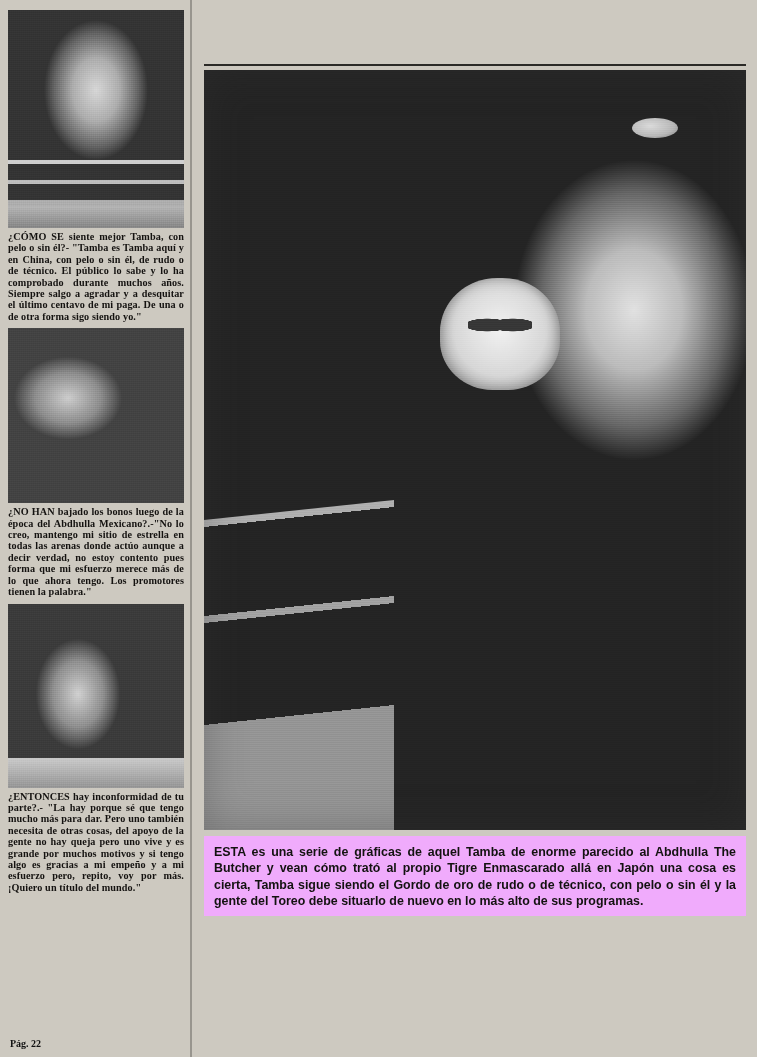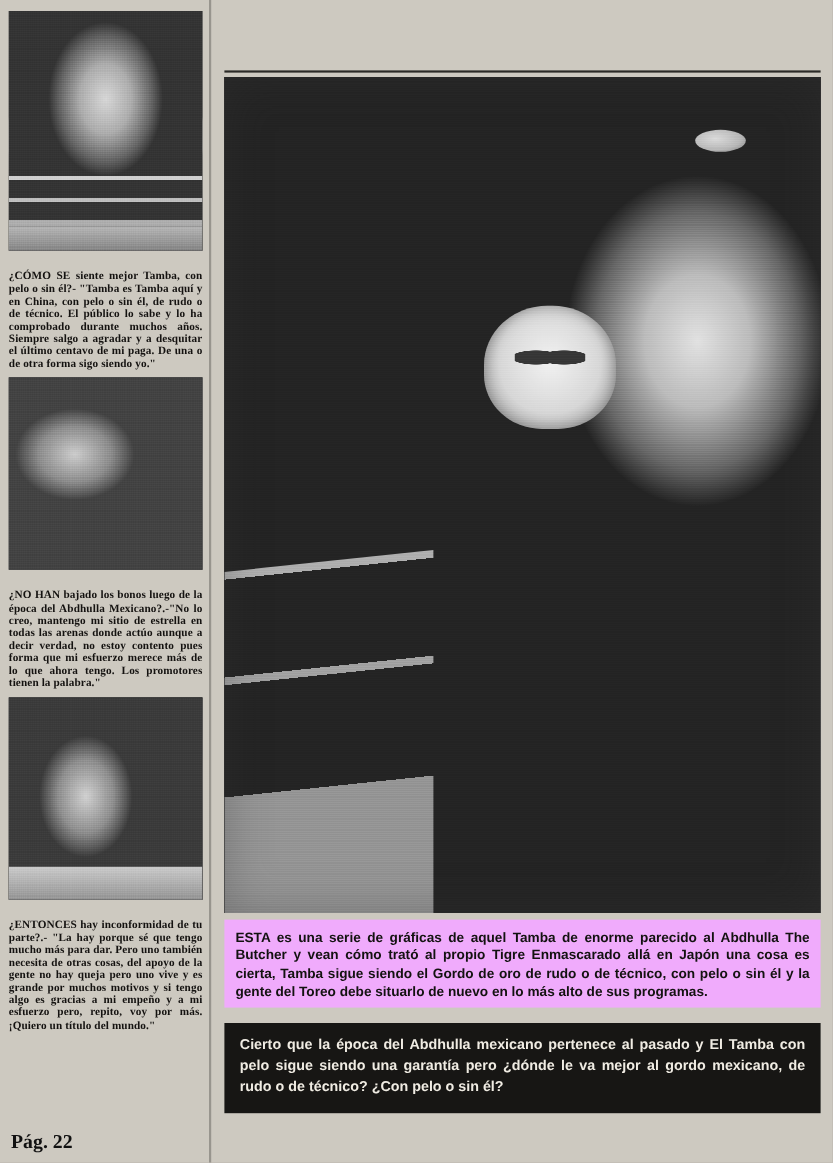--- a/index.html
+++ b/index.html
@@ -32,24 +32,24 @@
       linear-gradient(160deg,#6a645b 0%,#413e39 40%,#726c62 70%,#2b2926 100%);}
 
   .p3{margin-top:6px;width:176px;height:184px;
     background:
       radial-gradient(ellipse 46px 60px at 70px 90px, #d2ccc0 0%, #958d80 55%, #423e38 92%),
       radial-gradient(ellipse 40px 50px at 128px 60px, #bdb6a9 0%, #7e776c 60%, #35322d 95%),
       linear-gradient(20deg,#5d584f 0%,#36332f 45%,#807a6f 72%,#24221f 100%);}
   .p3 .mat{position:absolute;left:0;right:0;bottom:0;height:30px;background:linear-gradient(180deg,#cdc6b8,#9a9488);}
 
   .cap{font-family:"Liberation Serif",serif;font-weight:bold;font-size:10.2px;line-height:11.4px;
-    color:#141210;text-align:justify;margin-top:18px;letter-spacing:.1px;}
+    color:#141210;text-align:justify;margin-top:3px;letter-spacing:.1px;}
 
   .pagenum{position:absolute;left:10px;bottom:8px;font-family:"Liberation Serif",serif;
-    font-weight:bold;font-size:18px;color:#111;}
+    font-weight:bold;font-size:10px;color:#111;}
 
   
   .vdiv{position:absolute;left:190px;top:0;width:2px;height:1057px;background:#6d6a64;opacity:.55;}
 
   
   .header{position:absolute;left:210px;top:44px;width:530px;text-align:center;
     font-family:"Liberation Sans",sans-serif;font-weight:bold;font-size:16.5px;color:#111;
     letter-spacing:.2px;}
   .hrule{position:absolute;left:204px;top:64px;width:542px;height:2px;background:#2b2a27;}
 
@@ -129,15 +129,14 @@
   <div class="main-photo">
     <div class="mp-ropes"></div>
     <div class="mp-lamp"></div>
     <div class="mp-mask"></div>
     <div class="mp-grain"></div>
     <div class="edge-shadow"></div>
   </div>
 
 
   <div class="cap-main">ESTA es una serie de gráficas de aquel Tamba de enorme parecido al Abdhulla The Butcher y vean cómo trató al propio Tigre Enmascarado allá en Japón una cosa es cierta, Tamba sigue siendo el Gordo de oro de rudo o de técnico, con pelo o sin él y la gente del Toreo debe situarlo de nuevo en lo más alto de sus programas.</div>
-  <div class="cap-black">Cierto que la época del Abdhulla mexicano pertenece al pasado y El Tamba con pelo sigue siendo una garantía pero ¿dónde le va mejor al gordo mexicano, de rudo o de técnico?  ¿Con pelo o sin él?</div>
 
 </div>
 
 </body></html>

